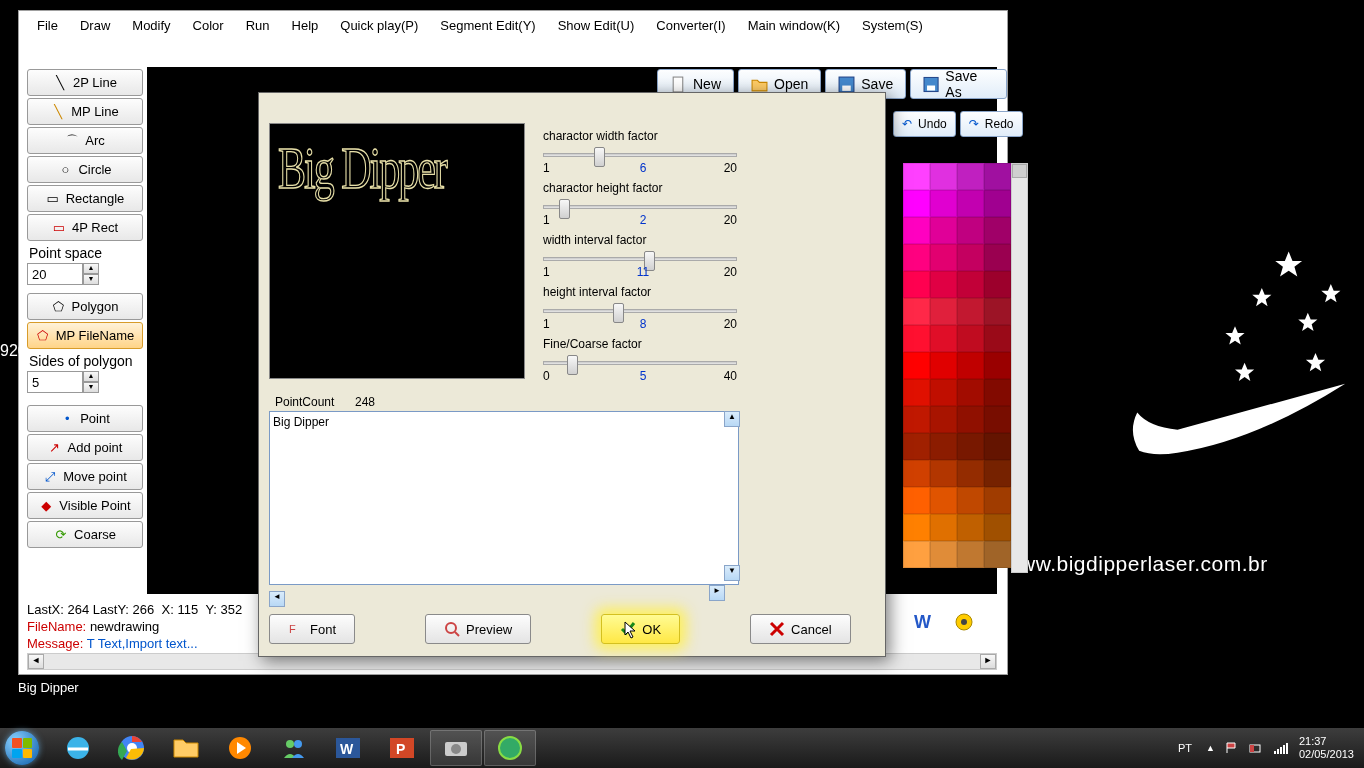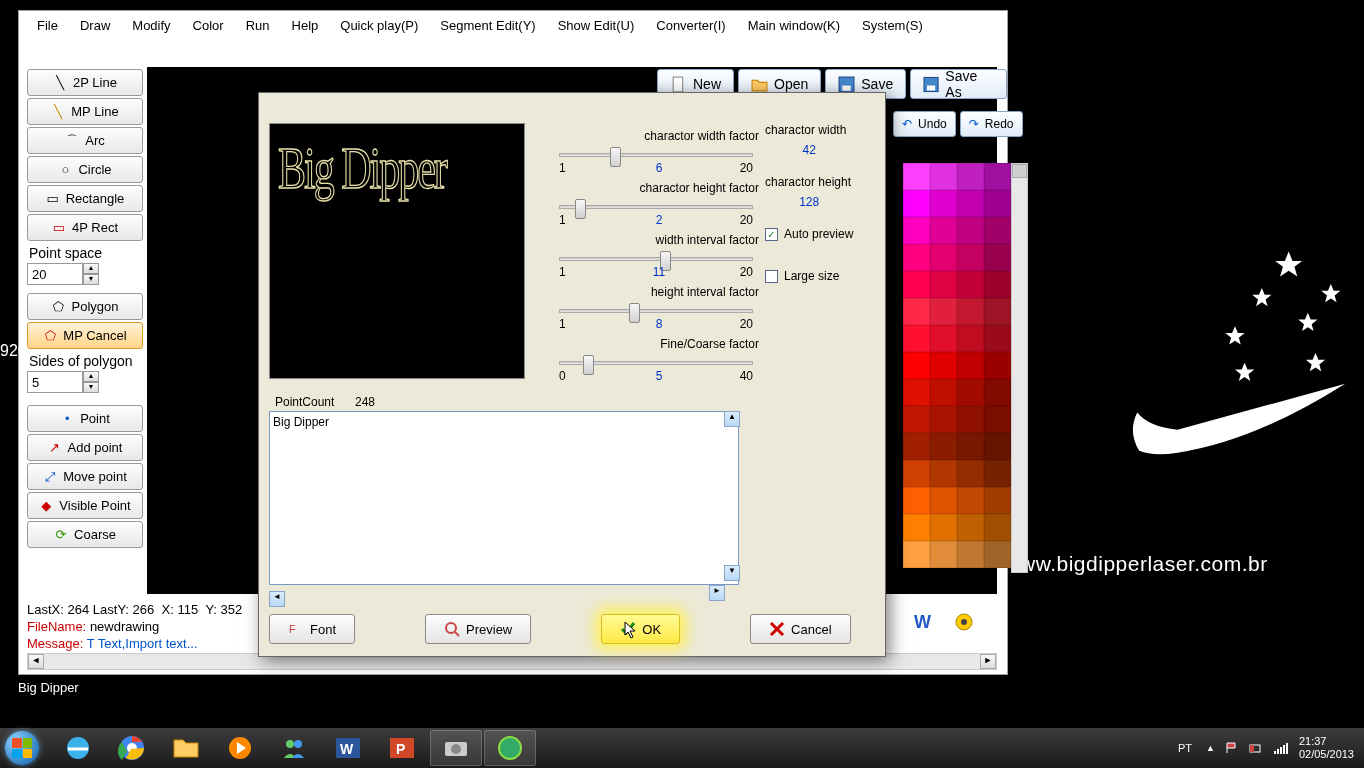--- a/index.html
+++ b/index.html
@@ -49,21 +49,21 @@
 .preview-text { position: absolute; top: 20px; left: 8px; font-size: 42px; color: #000; -webkit-text-stroke: 1px #e8e0a8; letter-spacing: -2px; font-family: serif; transform: scaleY(1.4); }
 .point-count { position: absolute; top: 302px; left: 16px; font-size: 12px; }
 .point-count-val { position: absolute; top: 302px; left: 96px; font-size: 12px; }
 .text-area { position: absolute; top: 318px; left: 10px; width: 470px; height: 174px; background: #fff; border: 1px solid #7a9ac6; font-size: 12px; padding: 3px; }
 .ta-vscroll { position: absolute; top: 318px; left: 465px; width: 16px; height: 158px; }
 .ta-up { width: 16px; height: 16px; background: linear-gradient(#daecfb,#b8d8f5); border: 1px solid #8aa5c9; text-align: center; font-size: 8px; cursor: pointer; }
 .ta-down { position: absolute; top: 472px; left: 465px; width: 16px; height: 16px; background: linear-gradient(#daecfb,#b8d8f5); border: 1px solid #8aa5c9; text-align: center; font-size: 8px; cursor: pointer; }
 .ta-hscroll { position: absolute; top: 492px; left: 10px; width: 470px; }
 .ta-hleft { width: 16px; height: 16px; background: linear-gradient(#daecfb,#b8d8f5); border: 1px solid #8aa5c9; display: inline-block; text-align: center; font-size: 8px; cursor: pointer; }
 .ta-hright { width: 16px; height: 16px; background: linear-gradient(#daecfb,#b8d8f5); border: 1px solid #8aa5c9; display: inline-block; text-align: center; font-size: 8px; cursor: pointer; float: right; margin-right: 14px; }
-.slider-group { position: absolute; top: 30px; left: 300px; width: 200px; font-size: 12px; text-align: right; }
+.slider-group { position: absolute; top: 30px; left: 284px; width: 200px; font-size: 12px; }
 .slider-label { margin-top: 6px; }
 .slider-track { width: 194px; height: 4px; background: linear-gradient(#c8c8c8,#e8e8e8); border: 1px solid #aaa; margin: 10px 0 4px 0; position: relative; }
 .slider-thumb { position: absolute; top: -7px; width: 11px; height: 20px; background: linear-gradient(#f8f8f8,#d0d0d0); border: 1px solid #888; border-radius: 2px; }
 .slider-vals { display: flex; justify-content: space-between; font-size: 12px; padding-right: 6px; }
 .slider-cur { color: #0033cc; position: absolute; left: 50%; transform: translateX(-50%); }
 .right-info { position: absolute; top: 30px; left: 506px; font-size: 12px; }
 .right-val { color: #0033cc; text-align: center; margin: 6px 0 18px 0; }
 .check-row { display: flex; align-items: center; gap: 6px; margin-top: 12px; }
 .checkbox { width: 13px; height: 13px; border: 1px solid #568; background: #fff; display: inline-flex; align-items: center; justify-content: center; font-size: 10px; color: #2a7a2a; cursor: pointer; }
 .dlg-buttons { position: absolute; bottom: 12px; left: 10px; right: 10px; display: flex; gap: 70px; align-items: center; }
@@ -154,21 +154,21 @@
           <div class="spin-down">▼</div>
         </div>
     </div>
     <div style="height:8px"></div>
     <div class="tool-btn">
         <span class="tool-icon">⬠</span>
         <span>Polygon</span>
       </div>
     <div class="tool-btn sel">
         <span class="tool-icon" style="color:#c00">⬠</span>
-        <span>MP Cancel</span>
+        <span>MP FileName</span>
       </div>
     <div class="side-label">Sides of polygon</div>
     <div class="spin-box">
       <input class="spin-input" value="5" style="">
       <div class="spin-ctrl">
           <div class="spin-up">▲</div>
           <div class="spin-down">▼</div>
         </div>
     </div>
     <div style="height:12px"></div>
@@ -391,34 +391,20 @@
           <div class="slider-thumb" style="left:12%"></div>
         </div>
         <div class="slider-vals">
           <span>0</span>
           <span class="slider-cur">5</span>
           <span>40</span>
         </div>
       </div>
     </div>
 
-  <div class="right-info">
-    <div>charactor width</div>
-    <div class="right-val">42</div>
-    <div>charactor height</div>
-    <div class="right-val">128</div>
-    <div class="check-row">
-        <span class="checkbox">✓</span>
-        <span>Auto preview</span>
-      </div>
-    <div class="check-row" style="margin-top:28px">
-        <span class="checkbox"></span>
-        <span>Large size</span>
-      </div>
-  </div>
 
   <div class="dlg-buttons">
     <div class="dlg-btn">
         <svg width="16" height="16">
           <text x="1" y="12" font-size="11" fill="#c44">F</text>
         </svg>
         <span>Font</span>
       </div>
     <div class="dlg-btn">
         <svg width="16" height="16">

